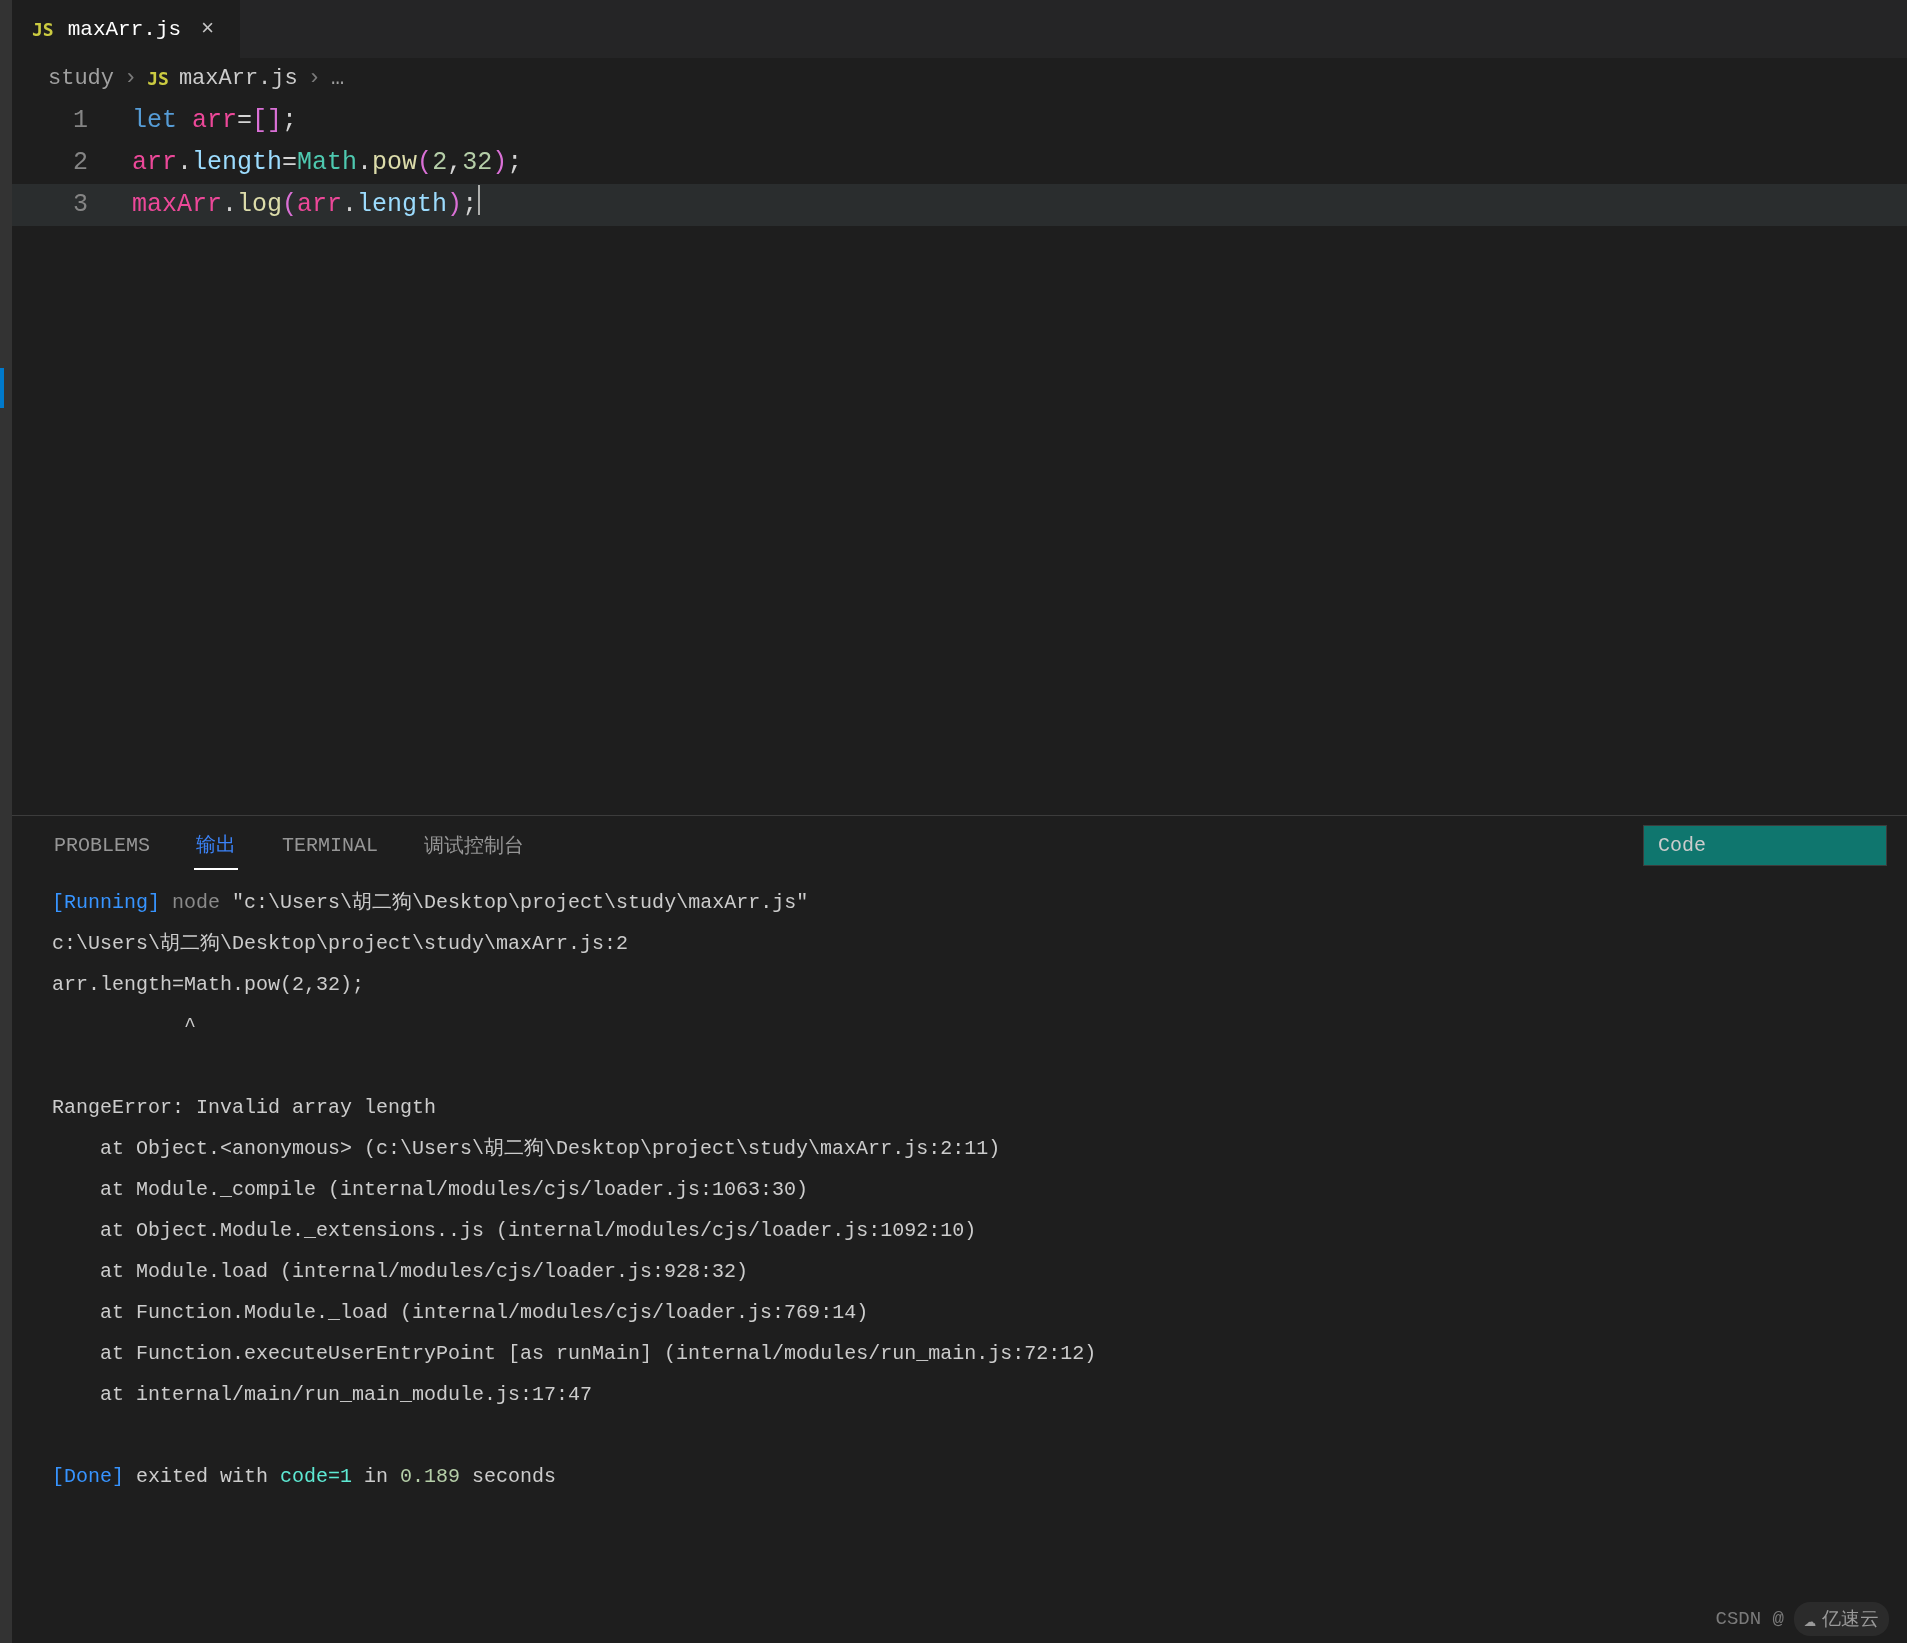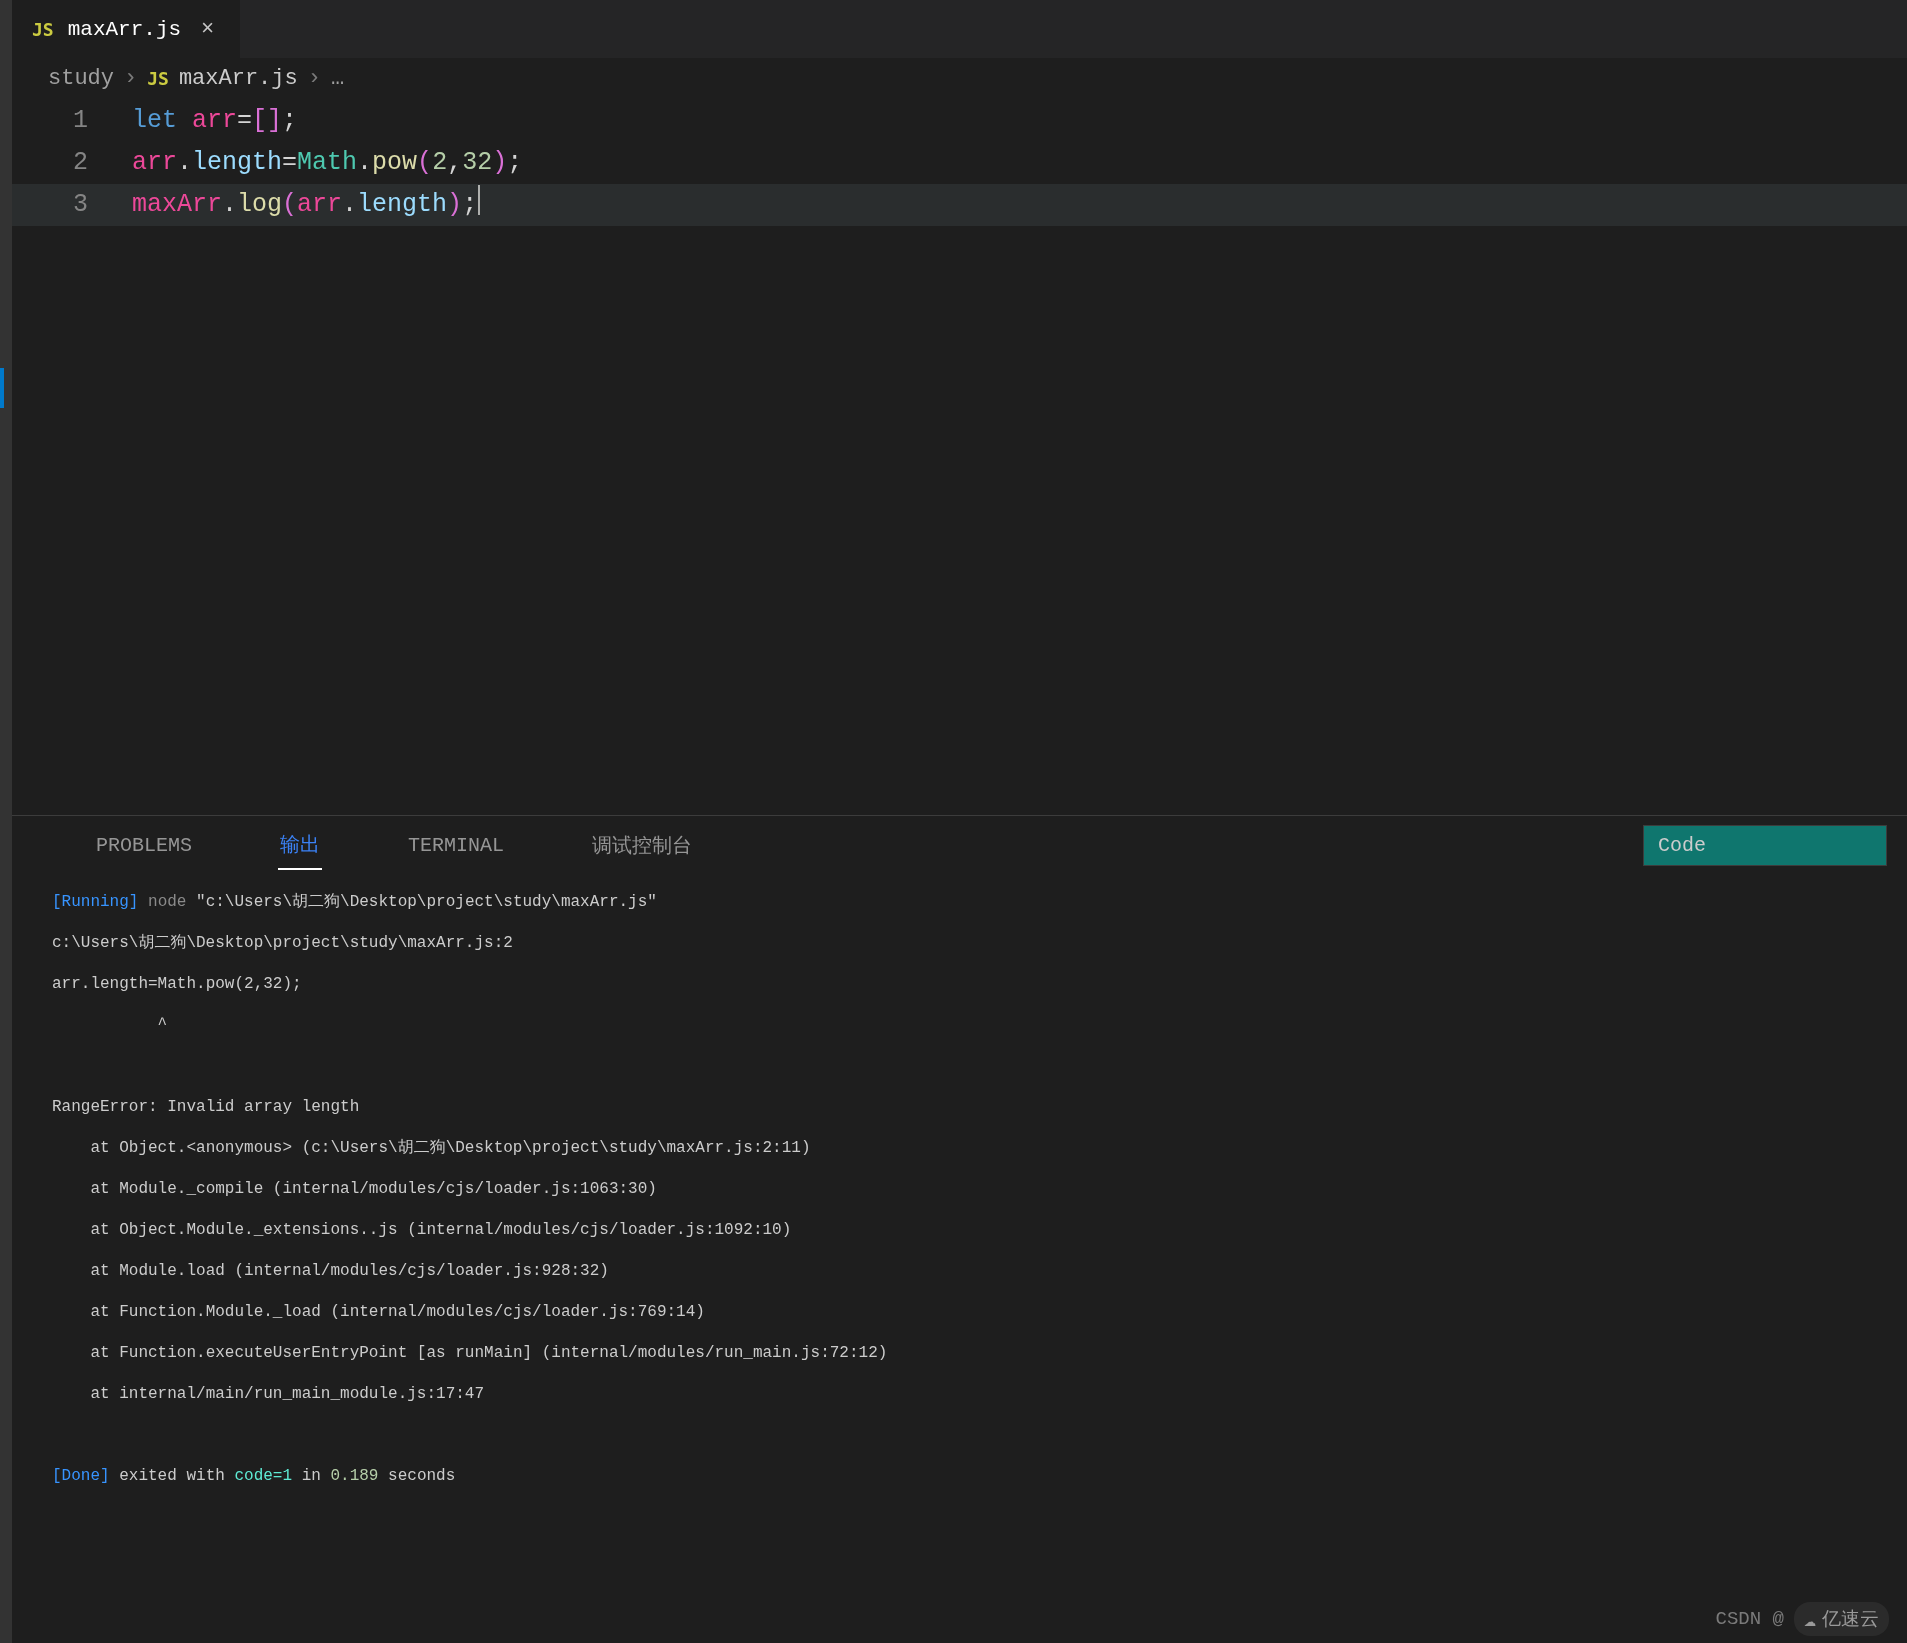--- a/index.html
+++ b/index.html
@@ -131,42 +131,41 @@
     align-items: center;
     height: 58px;
     padding-left: 40px;
     font-size: 20px;
     gap: 42px;
   }
   .panel-tab {
     color: #969696;
     cursor: pointer;
     padding: 10px 2px;
-    margin-left: 42px;
   }
   .panel-tab.active {
     color: #3b82f6;
     border-bottom: 2px solid #ffffff;
   }
   .panel-right {
     margin-left: auto;
     margin-right: 20px;
   }
   .panel-dropdown {
     background: #0f766e;
     color: #cccccc;
     padding: 8px 180px 8px 14px;
     font-size: 20px;
     border: 1px solid #3c3c3c;
   }
   .panel-body {
     flex: 1;
     padding: 8px 40px;
     font-family: Consolas, "Courier New", monospace;
-    font-size: 16px;
+    font-size: 20px;
     line-height: 41px;
     white-space: pre;
     color: #cccccc;
     overflow: hidden;
   }
   .t-bracket { color: #3794ff; }
   .t-cmd { color: #8a8a8a; }
   .t-code { color: #5eead4; }
   .t-time { color: #b5cea8; text-align: right; }
 

